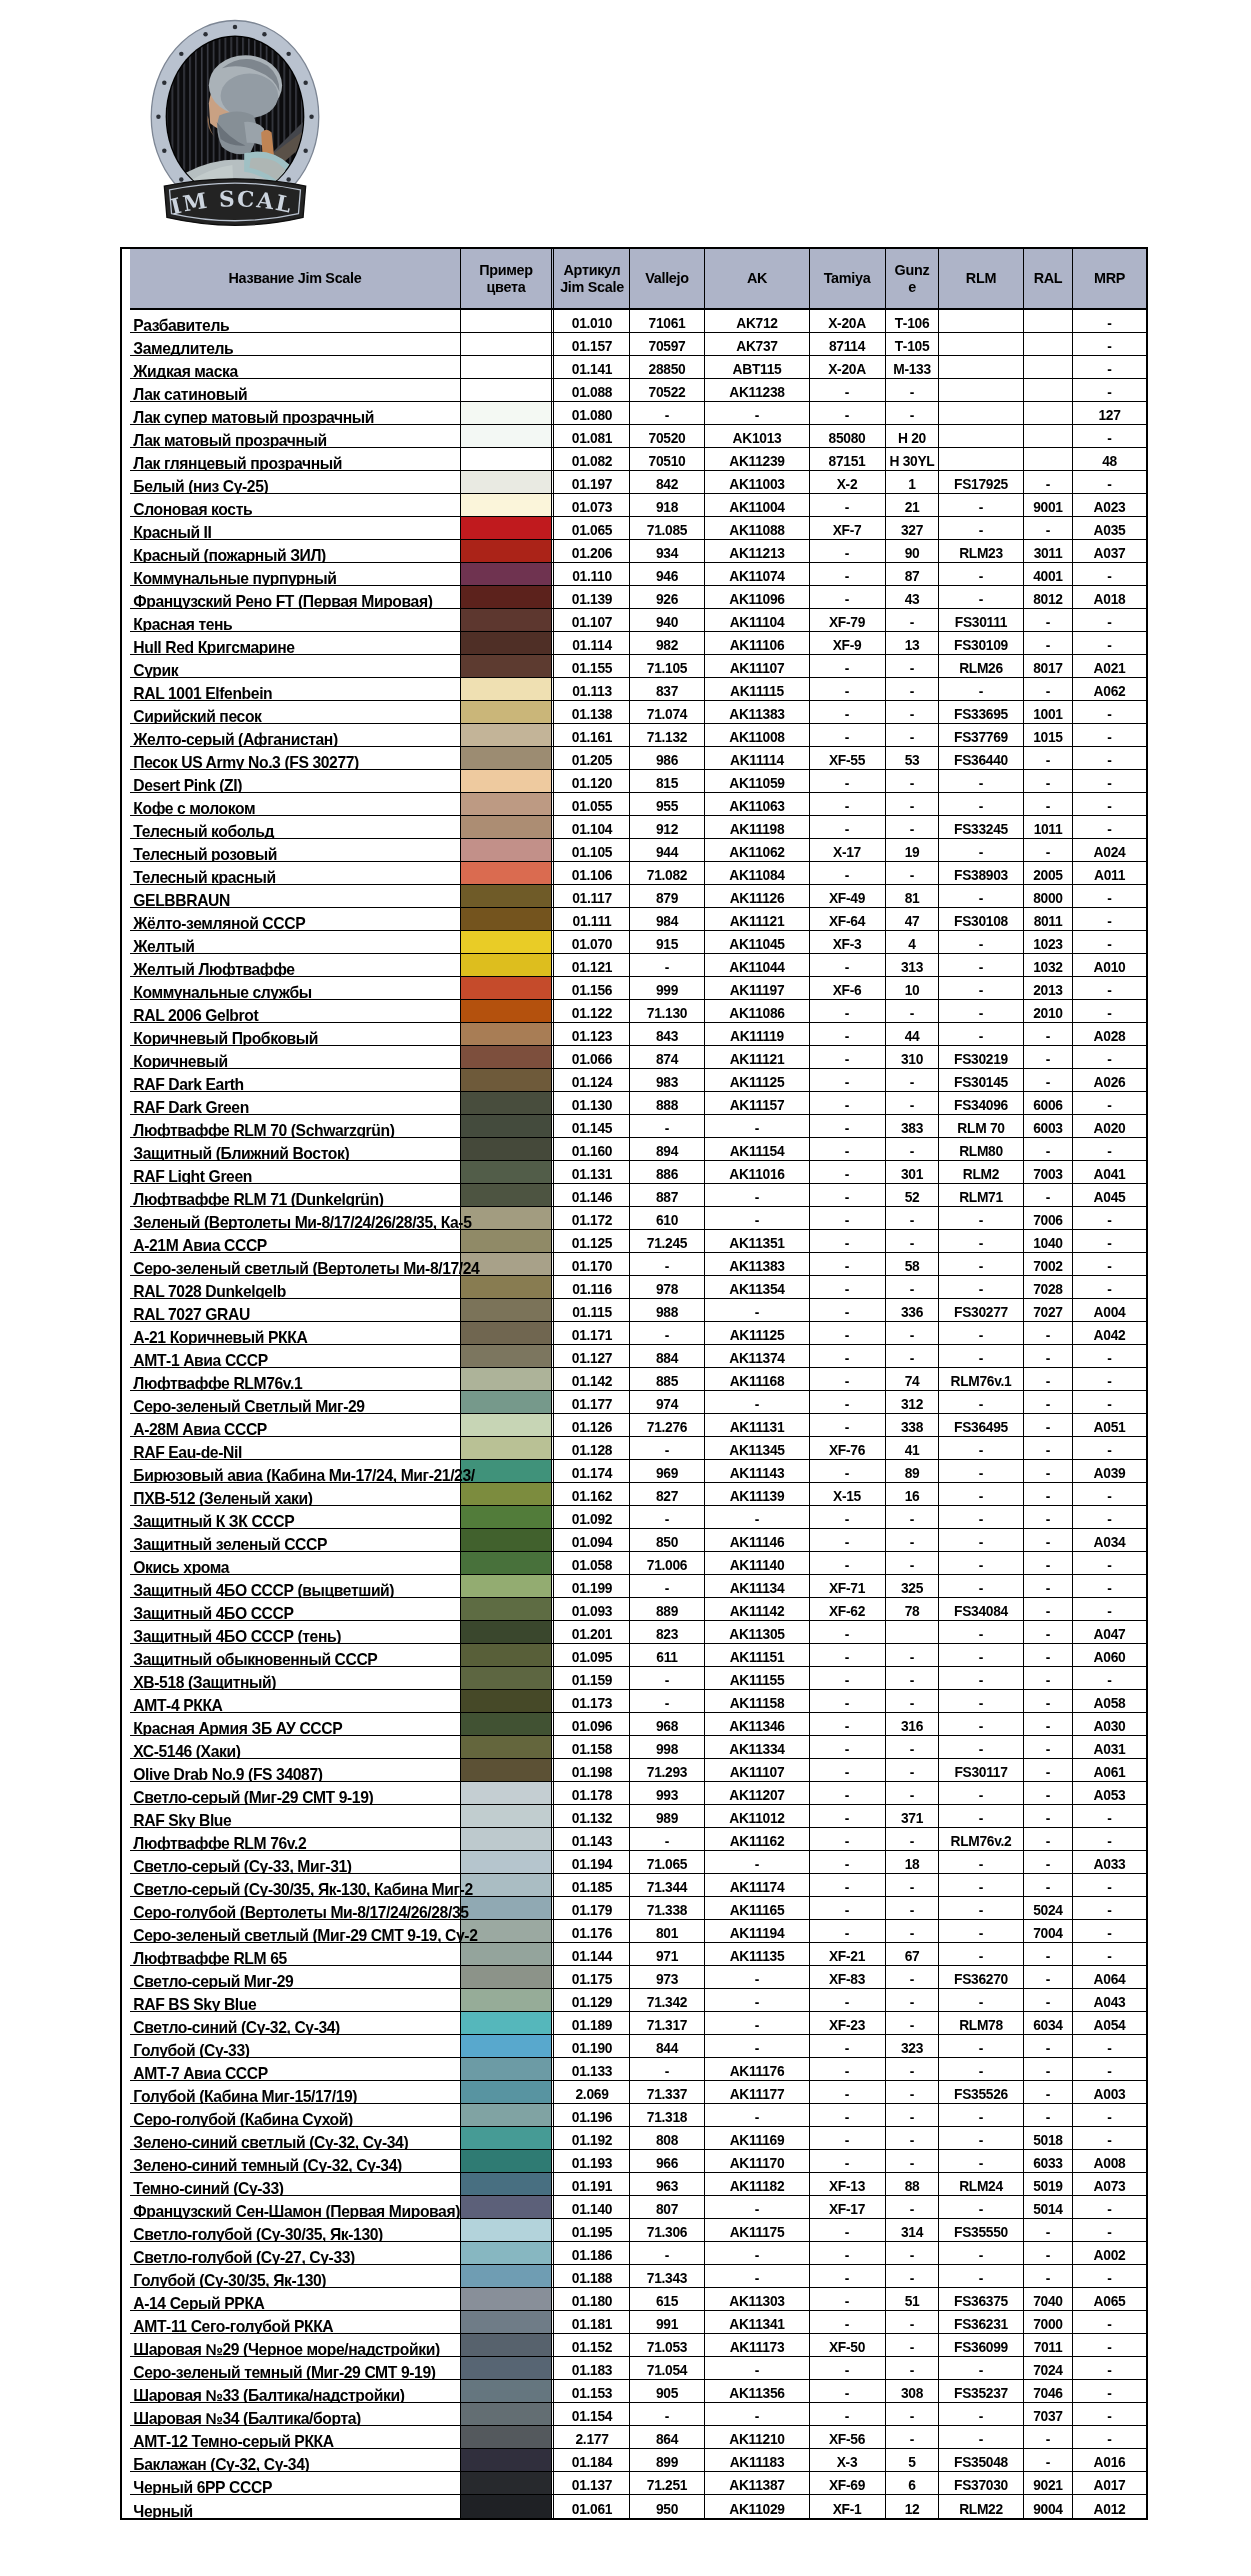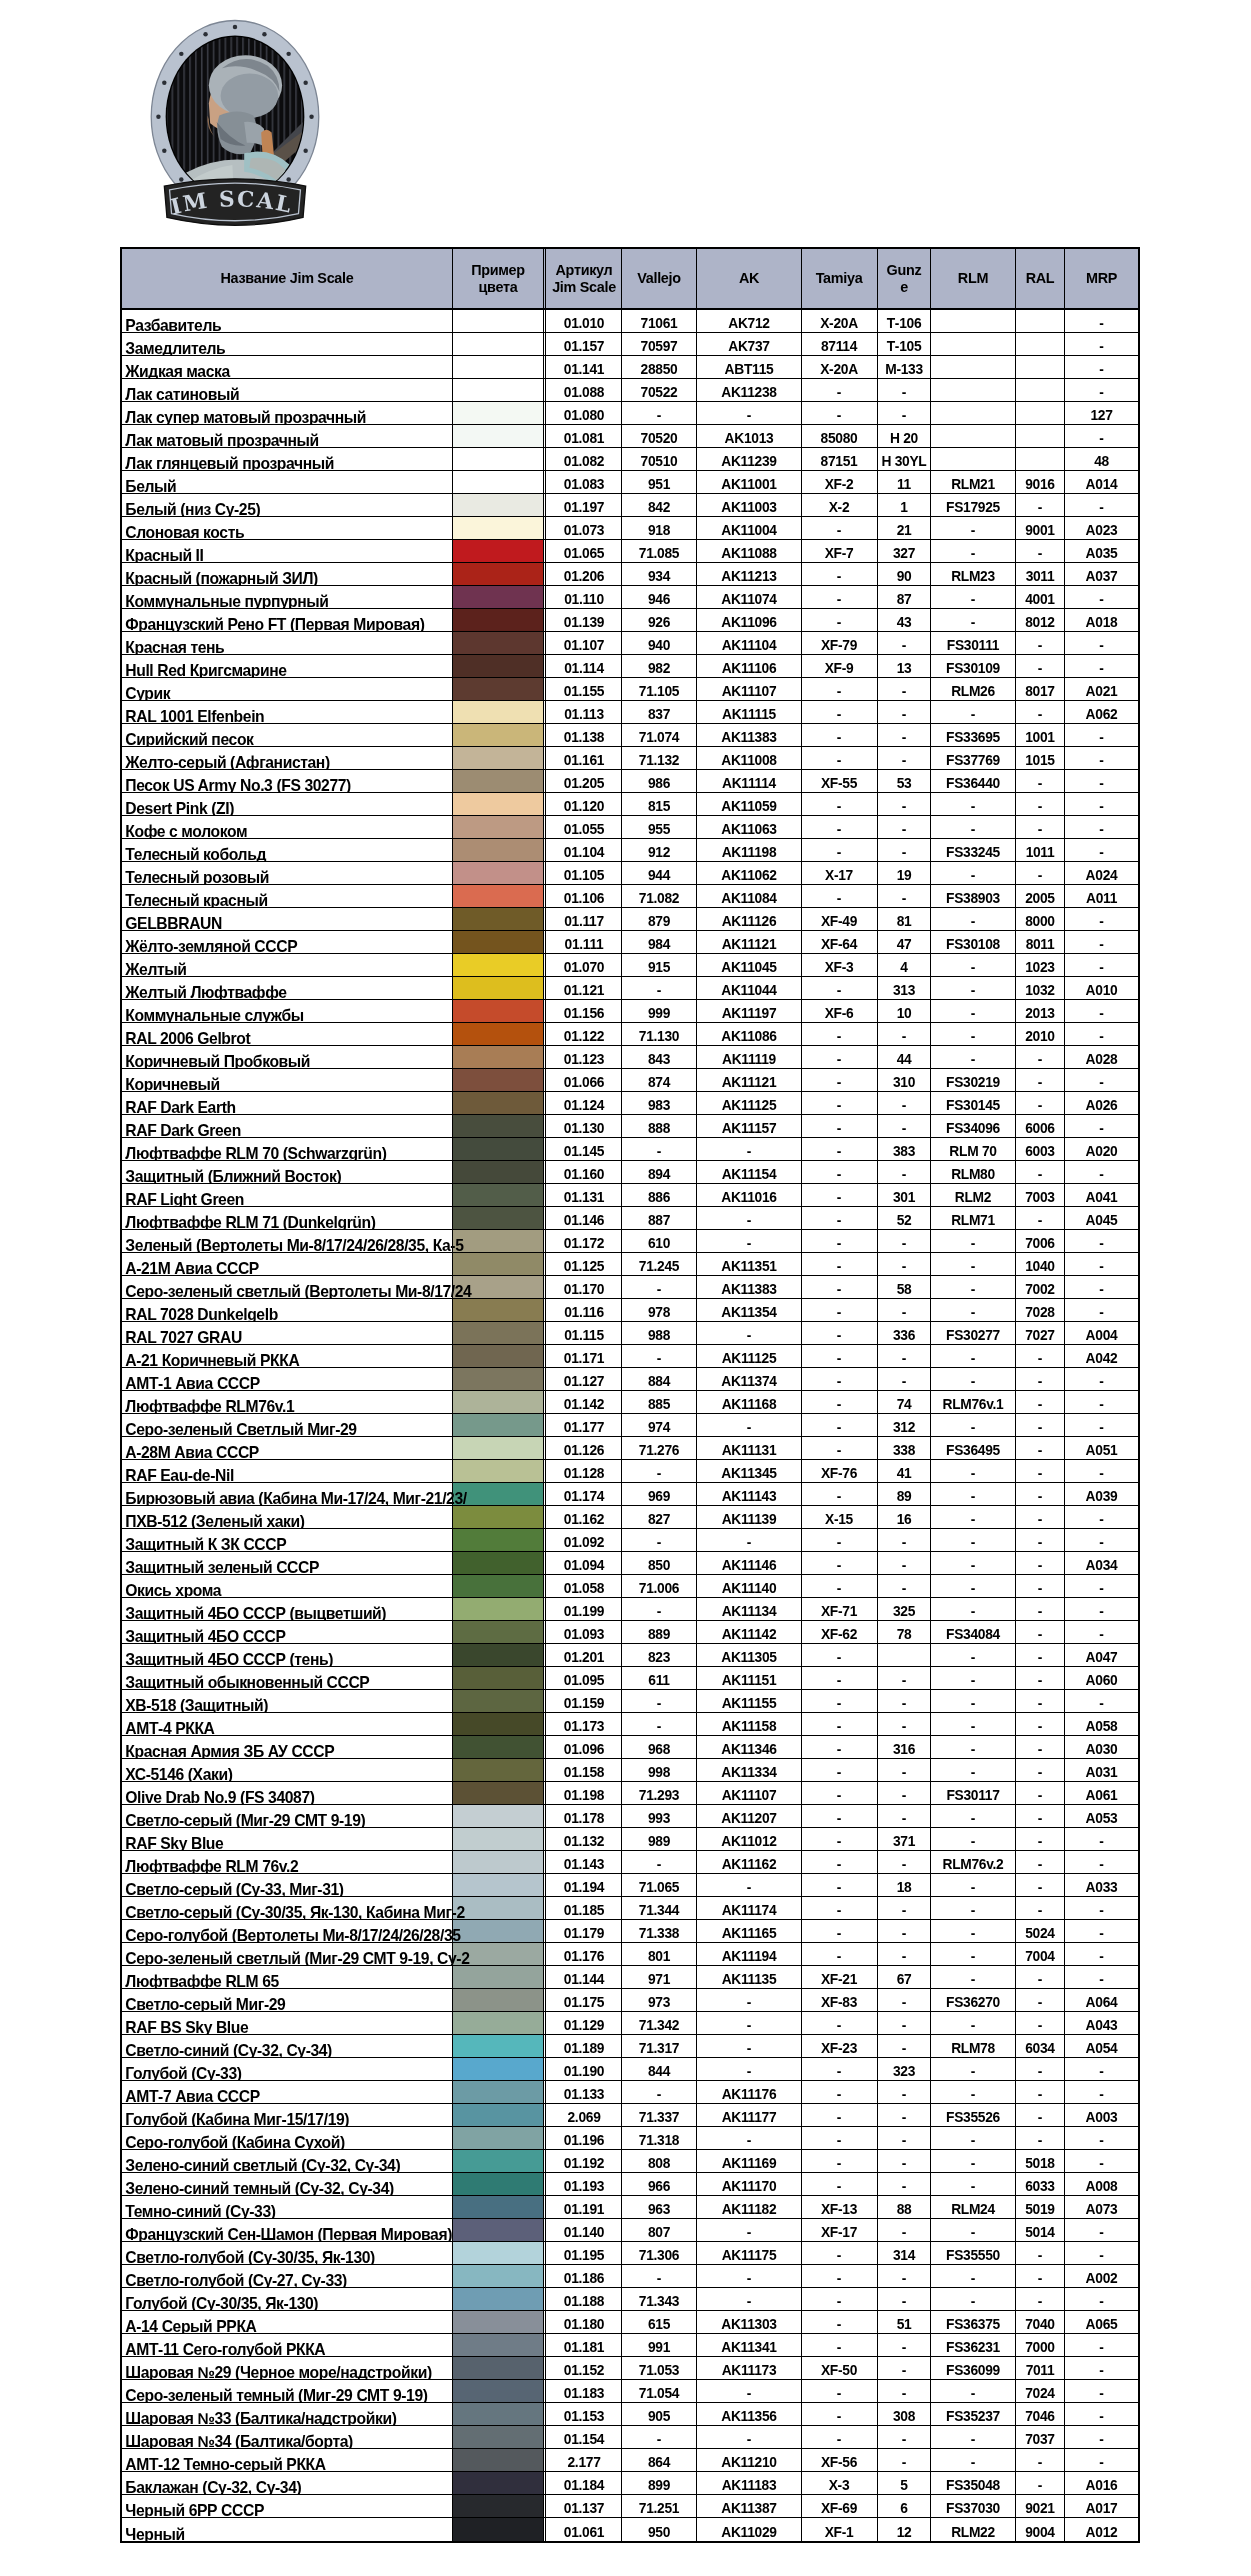--- a/index.html
+++ b/index.html
@@ -2,21 +2,21 @@
 <html style="font-size:10.5px"><head>
 <meta charset="utf-8">
 <style>
   html,body{margin:0;padding:0;background:#ffffff;}
   body{width:1251px;height:2576px;position:relative;font-family:"Liberation Sans",sans-serif;color:#000;}
 
   
   #logo{position:absolute;left:146px;top:17px;width:178px;height:219px;}
 
   
-  #conv-table{position:absolute;left:120px;top:247px;width:1016px;border:2.6px solid #000;background:#fff;}
+  #conv-table{position:absolute;left:120px;top:247px;width:1016px;border:2.6px solid #000;background:#fff;padding-left:8px;}
   #thead{position:relative;height:59px;border-bottom:2.6px solid #000;}
   .hcell{position:absolute;top:0;bottom:0;display:flex;align-items:center;justify-content:center;
          text-align:center;font-weight:700;font-size:14.4px;line-height:1.18;letter-spacing:-0.3px;
          border-left:1.3px solid #000;word-break:break-word;padding:0 3.9px;box-sizing:border-box;}
   .hcell.c0{border-left:none;}
   .hcell.c2{border-left:3.3px double #000;}
   .hcell.c6{padding:0 7.9px;word-break:break-all;}
 
   
   .c0{left:0;width:330px;}
@@ -217,34 +217,20 @@
         <div class="vcell c3">70510</div>
         <div class="vcell c4">AK11239</div>
         <div class="vcell c5">87151</div>
         <div class="vcell c6">H 30YL</div>
         <div class="vcell c7"></div>
         <div class="vcell c8"></div>
         <div class="vcell c9">48</div>
       </div>
       <div class="trow">
         <div class="namewrap">
-          <div class="swatch" style="background: rgb(255, 255, 255);"></div>
-          <span class="nametext">Белый</span>
-        </div>
-        <div class="vcell c2">01.083</div>
-        <div class="vcell c3">951</div>
-        <div class="vcell c4">AK11001</div>
-        <div class="vcell c5">XF-2</div>
-        <div class="vcell c6">11</div>
-        <div class="vcell c7">RLM21</div>
-        <div class="vcell c8">9016</div>
-        <div class="vcell c9">A014</div>
-      </div>
-      <div class="trow">
-        <div class="namewrap">
           <div class="swatch" style="background: rgb(233, 234, 226);"></div>
           <span class="nametext">Белый (низ Су-25)</span>
         </div>
         <div class="vcell c2">01.197</div>
         <div class="vcell c3">842</div>
         <div class="vcell c4">AK11003</div>
         <div class="vcell c5">X-2</div>
         <div class="vcell c6">1</div>
         <div class="vcell c7">FS17925</div>
         <div class="vcell c8">-</div>

